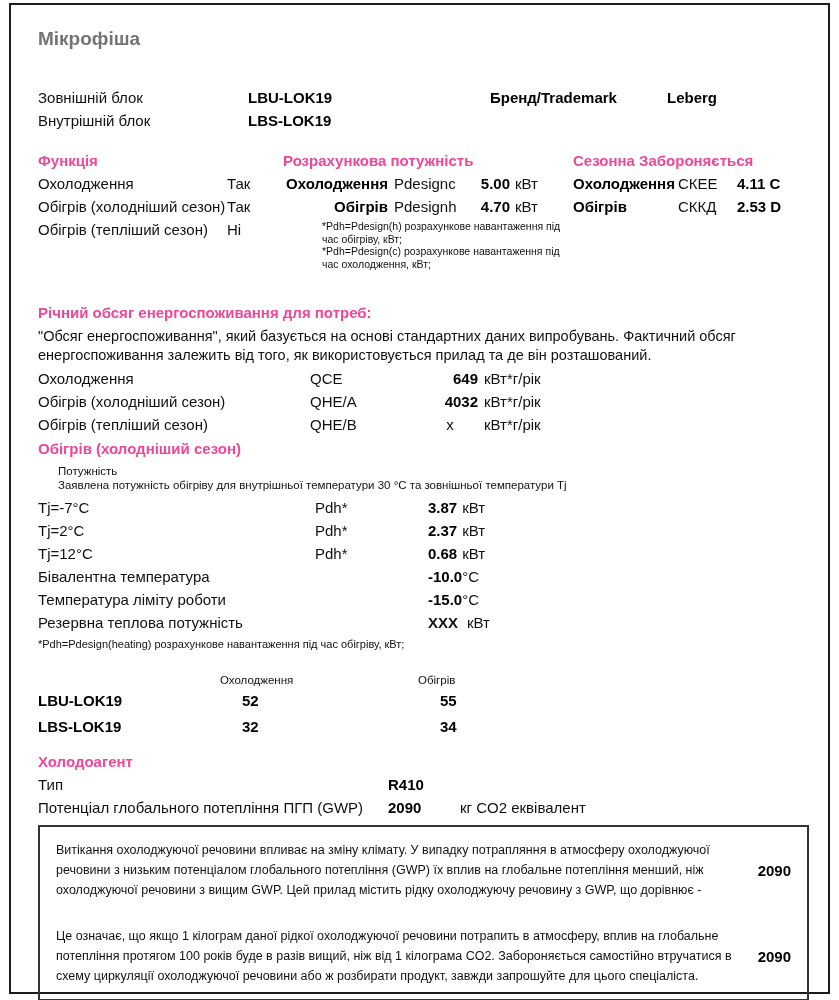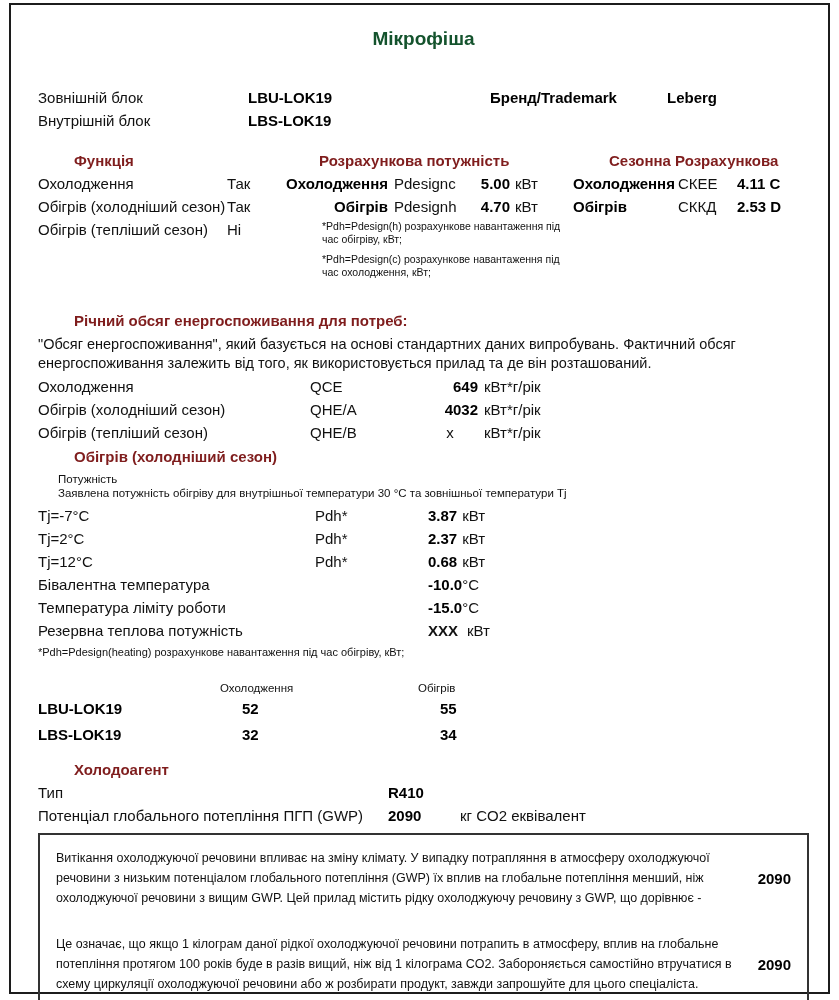--- a/index.html
+++ b/index.html
@@ -1,37 +1,37 @@
 <!DOCTYPE html>
 <html><head>
 <meta charset="utf-8">
 <style>
   html,body{margin:0;padding:0;background:#fff;}
   .page{position:relative;width:839px;height:1000px;background:#fff;
         font-family:"Liberation Sans",sans-serif;color:#111;overflow:hidden;}
   .page-border{position:absolute;top:3px;left:9px;right:9px;bottom:6px;
         border:2px solid #1c1c1c;pointer-events:none;}
   .content{position:absolute;left:38px;right:30px;top:0;}
-  .title{margin-top:28px;text-align:center;font-size:19px;font-weight:bold;color:#14532d;}
+  .title{margin-top:28px;font-size:19px;font-weight:bold;color:#737373;}
 
   .row{display:flex;align-items:flex-start;line-height:23px;font-size:15px;}
 
   
   .hdr{margin-top:36px;}
   .hdr-label{width:210px;}
   .hdr-val{width:242px;font-weight:bold;color:#000;}
   .hdr-brandlabel{width:177px;font-weight:bold;color:#000;}
   .hdr-brandval{font-weight:bold;color:#000;}
 
   
   .tricol{display:flex;margin-top:18px;align-items:flex-start;}
   .col-a{width:245px;}
   .col-b{width:290px;}
   .col-c{flex:1;}
-  .sec-h{font-size:15px;font-weight:bold;color:#7f1d1d;line-height:22px;margin-left:36px;}
+  .sec-h{font-size:15px;font-weight:bold;color:#ec4899;line-height:22px;}
   .fn-label{width:189px;}
   .dp-name{width:105px;text-align:right;font-weight:bold;color:#000;}
   .dp-param{width:76px;margin-left:6px;}
   .dp-val{width:40px;text-align:right;font-weight:bold;color:#000;}
   .dp-unit{margin-left:5px;}
   .fine{font-size:10.5px;line-height:12.5px;margin-left:39px;margin-top:2px;}
   .se-name{width:100px;font-weight:bold;color:#000;}
   .se-param{width:59px;margin-left:5px;}
   .se-val{font-weight:bold;color:#000;}
 
@@ -129,25 +129,25 @@
           <span class="dp-val">5.00</span>
           <span class="dp-unit">кВт</span>
         </div>
         <div class="row">
           <span class="dp-name">Обігрів</span>
           <span class="dp-param">Pdesignh</span>
           <span class="dp-val">4.70</span>
           <span class="dp-unit">кВт</span>
         </div>
         <div class="fine">*Pdh=Pdesign(h) розрахункове навантаження під час обігріву, кВт;</div>
-        <div class="fine" style="margin-top:8px;">*Pdh=Pdesign(c) розрахункове навантаження під час охолодження, кВт;</div>
+        <div class="fine" style="margin-top:0;">*Pdh=Pdesign(c) розрахункове навантаження під час охолодження, кВт;</div>
       </div>
 
       <div class="col-c">
-        <div class="sec-h">Сезонна Розрахункова</div>
+        <div class="sec-h">Сезонна Забороняється</div>
         <div class="row">
           <span class="se-name">Охолодження</span>
           <span class="se-param">СКЕЕ</span>
           <span class="se-val">4.11 C</span>
         </div>
         <div class="row">
           <span class="se-name">Обігрів</span>
           <span class="se-param">СККД</span>
           <span class="se-val">2.53 D</span>
         </div>

